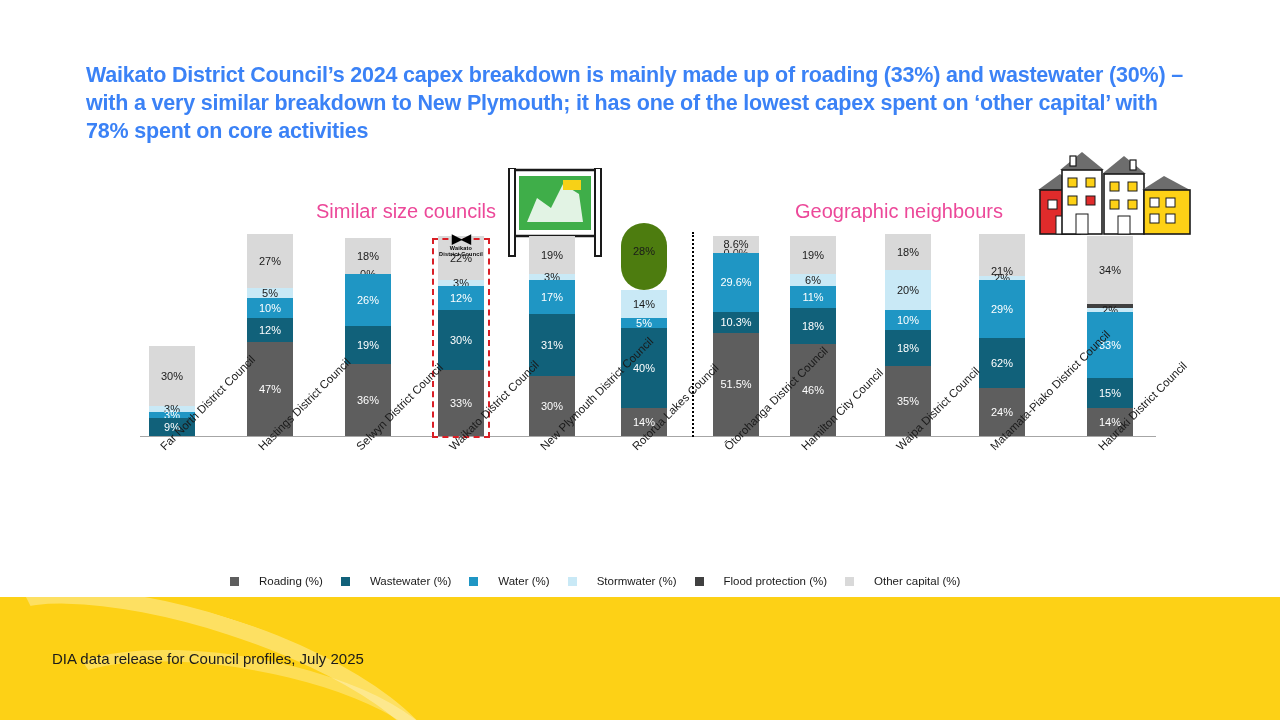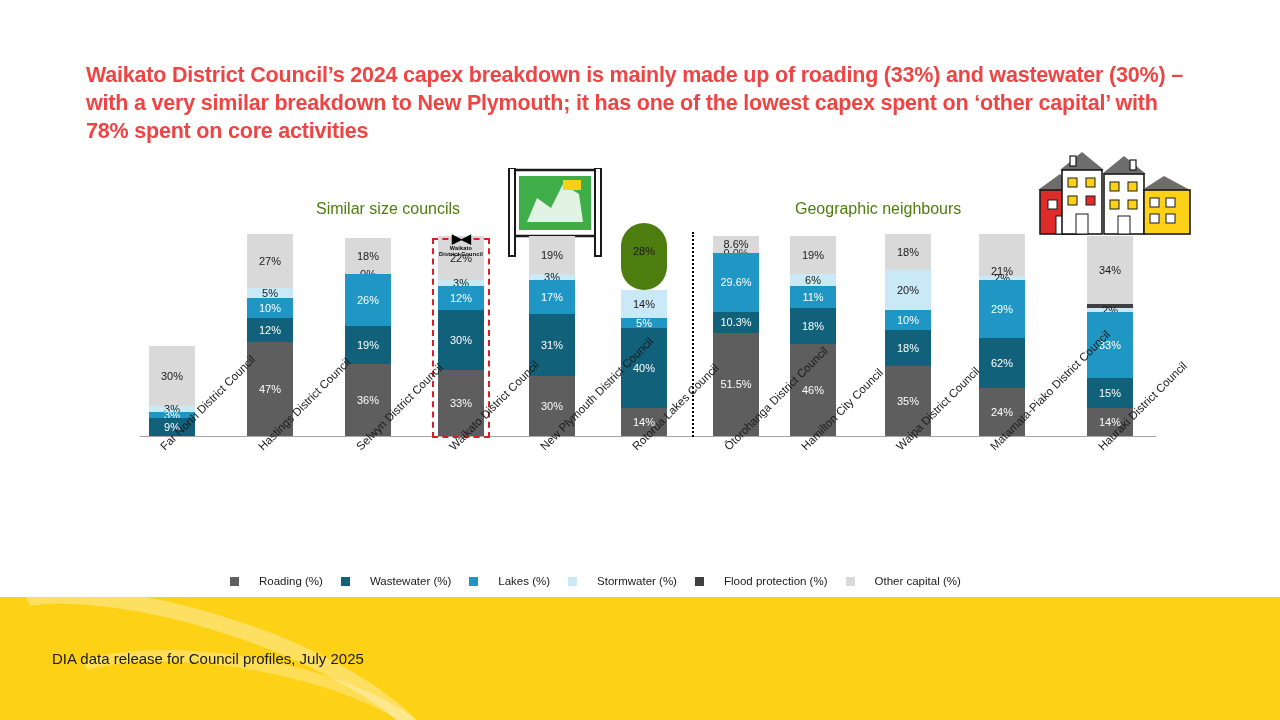--- a/index.html
+++ b/index.html
@@ -22,29 +22,29 @@
 
   
   #title {
     position: absolute;
     left: 86px;
     top: 62px;
     width: 1110px;
     font-size: 21.5px;
     font-weight: bold;
     line-height: 1.30;
-    color: #ef4444;
+    color: #3b82f6;
     letter-spacing: -0.2px;
   }
 
   
   .group-label {
     position: absolute;
-    font-size: 16px;
-    color: #4d7c0f;
+    font-size: 20px;
+    color: #ec4899;
     white-space: nowrap;
   }
   #group-similar { left: 316px; top: 200px; }
   #group-neighbours { left: 795px; top: 200px; }
 
   
   #plot {
     position: absolute;
     left: 140px;
     top: 236px;
@@ -464,21 +464,21 @@
       <div class="legend-item">
         <span class="legend-swatch" style="background: rgb(94, 94, 94);"></span>
         <span>Roading (%)</span>
       </div>
       <div class="legend-item">
         <span class="legend-swatch" style="background: rgb(17, 97, 122);"></span>
         <span>Wastewater (%)</span>
       </div>
       <div class="legend-item">
         <span class="legend-swatch" style="background: rgb(31, 150, 196);"></span>
-        <span>Lakes (%)</span>
+        <span>Water (%)</span>
       </div>
       <div class="legend-item">
         <span class="legend-swatch" style="background: rgb(201, 233, 246);"></span>
         <span>Stormwater (%)</span>
       </div>
       <div class="legend-item">
         <span class="legend-swatch" style="background: rgb(64, 64, 64);"></span>
         <span>Flood protection (%)</span>
       </div>
       <div class="legend-item">

